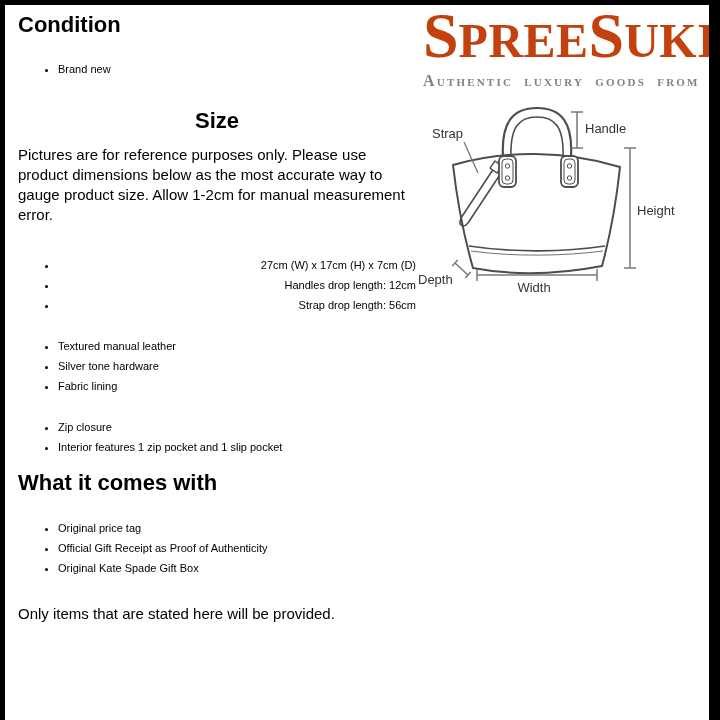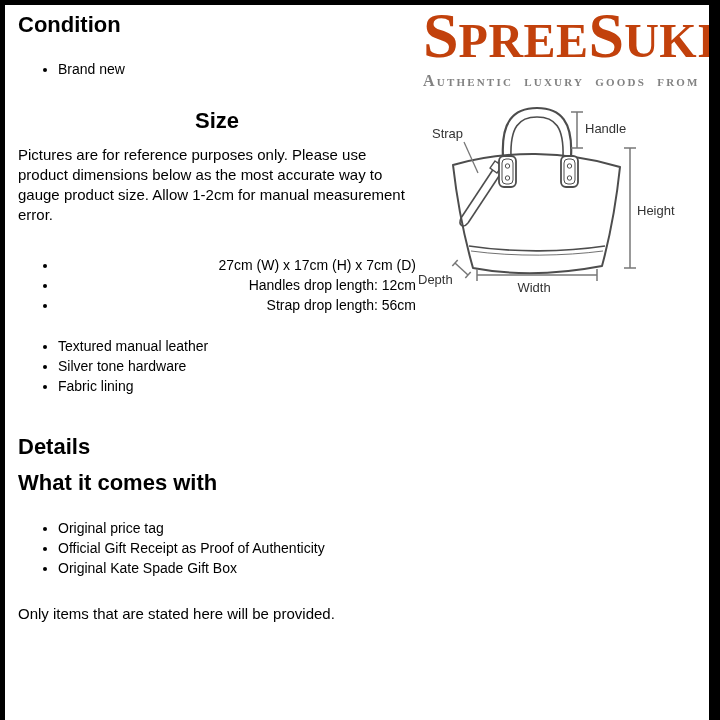--- a/index.html
+++ b/index.html
@@ -20,21 +20,21 @@
   .hd{font-size:22px;font-weight:bold;line-height:20px;margin:0;}
   .hd-condition{margin-top:10px;}
   .hd-size{margin-top:32px;text-align:center;}
   .hd-material{margin-top:26px;}
   .hd-details{margin-top:41px;}
   .hd-comeswith{margin-top:16px;}
   p{margin:0;font-size:15px;line-height:20px;}
   .note{margin-top:14px;}
   .footer-note{margin-top:26px;}
   ul{margin:0;padding:0 0 0 40px;list-style:disc;}
-  li{font-size:14px;line-height:20px;}
+  li{font-size:11px;line-height:20px;}
   .ul-condition{margin-top:24px;}
   .ul-size{margin-top:30px;text-align:right;}
   .ul-material{margin-top:21px;}
   .ul-details{margin-top:21px;}
   .ul-comeswith{margin-top:25px;}
 
   
   .logo{position:absolute;left:423px;top:4px;width:297px;z-index:6;white-space:nowrap;}
   .brand{font-family:"Liberation Serif", serif;font-weight:700;color:#c2410c;line-height:1;}
   .brand .big{font-size:64px;}
@@ -141,21 +141,24 @@
     <li>Handles drop length: 12cm</li>
     <li>Strap drop length: 56cm</li>
   </ul>
 
   <ul class="ul-material">
     <li>Textured manual leather</li>
     <li>Silver tone hardware</li>
     <li>Fabric lining</li>
   </ul>
 
-  <p class="hd hd-details">Details</p>
+  <ul class="ul-details">
+    <li>Zip closure</li>
+    <li>Interior features 1 zip pocket and 1 slip pocket</li>
+  </ul>
 
   <p class="hd hd-comeswith">What it comes with</p>
   <ul class="ul-comeswith">
     <li>Original price tag</li>
     <li>Official Gift Receipt as Proof of Authenticity</li>
     <li>Original Kate Spade Gift Box</li>
   </ul>
 
   <p class="footer-note">Only items that are stated here will be provided.</p>
 

